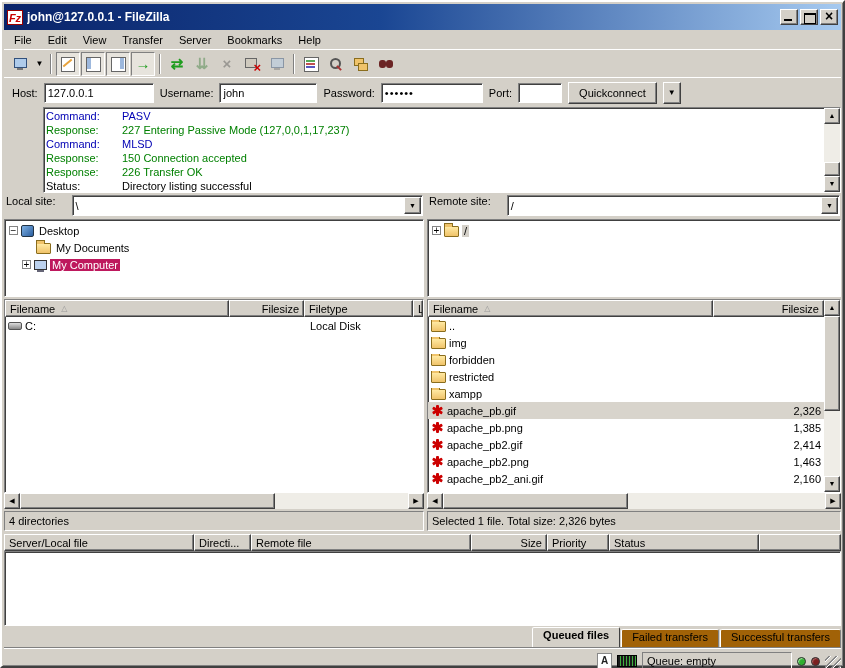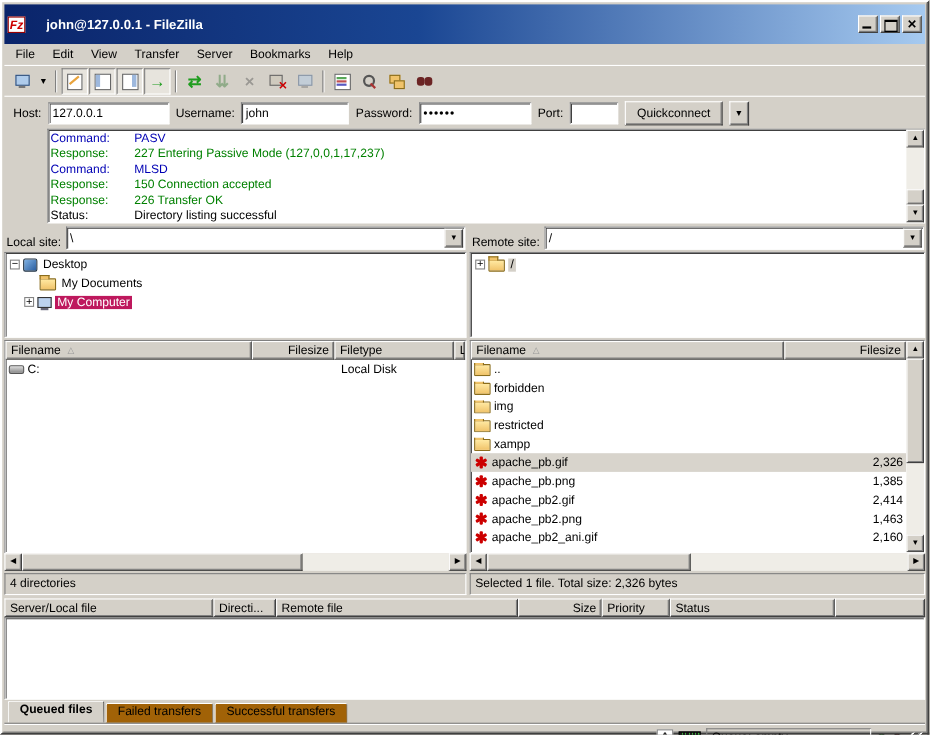--- a/index.html
+++ b/index.html
@@ -5,21 +5,21 @@
   * { margin:0; padding:0; box-sizing:border-box; }
   html,body { width:845px; height:668px; }
   body { font-family:"Liberation Sans", sans-serif; font-size:11px; color:#000; background:#d4d0c8; }
 
   .window { width:845px; height:668px; background:#d4d0c8;
             border:2px solid; border-color:#fff #404040 #404040 #fff;
             box-shadow: inset 1px 1px 0 #d4d0c8, inset -1px -1px 0 #808080;
             display:flex; flex-direction:column; padding:2px; }
 
   
-  .titlebar { height:36px; flex:none; display:flex; align-items:center; gap:19px; padding:0 3px;
+  .titlebar { height:26px; flex:none; display:flex; align-items:center; gap:4px; padding:0 3px;
               background:linear-gradient(to right,#0a246a,#1a4693 45%,#a6caf0); }
   .fz-icon { width:16px; height:15px; flex:none; background:#fff; color:#c00; font-weight:bold; font-style:italic;
              font-size:11px; line-height:15px; text-align:center; border:1px solid #900; }
   .title-text { color:#fff; font-weight:bold; font-size:12px; flex:1; white-space:nowrap; overflow:hidden; }
   .winbtns { display:flex; gap:2px; }
   .wbtn { width:18px; height:16px; background:#d4d0c8; border:1px solid; border-color:#fff #404040 #404040 #fff;
           box-shadow:inset -1px -1px 0 #808080; position:relative; }
   .wbtn-min::before { content:""; position:absolute; left:3px; bottom:3px; width:8px; height:2px; background:#000; }
   .wbtn-max::before { content:""; position:absolute; left:3px; top:3px; width:10px; height:8px;
                       border:1px solid #000; border-top-width:2px; }
@@ -94,21 +94,21 @@
   .sbtn.up::before { content:"▲"; } .sbtn.down::before { content:"▼"; }
   .sbtn.left::before { content:"◀"; } .sbtn.right::before { content:"▶"; }
   .sthumb { background:#d4d0c8; border:1px solid; border-color:#fff #404040 #404040 #fff; box-shadow:inset -1px -1px 0 #808080; }
   .strack { flex:1; }
 
   
   .panes { height:336px; flex:none; display:flex; margin-top:2px; }
   .pane { width:420px; display:flex; flex-direction:column; }
   .pane.right { width:418px; }
   .vsplitter { width:3px; flex:none; cursor:col-resize; }
-  .site-row { height:24px; flex:none; display:flex; align-items:flex-end; gap:4px; padding:0 1px 2px 2px; }
+  .site-row { height:24px; flex:none; display:flex; align-items:flex-start; gap:16px; padding:0 1px 2px 2px; }
   .combo { flex:1; height:21px; display:flex; background:#fff; border:1px solid; border-color:#808080 #fff #fff #808080;
            box-shadow:inset 1px 1px 0 #404040; align-items:center; }
   .combo-value { flex:1; padding:0 3px; }
   .combo-btn { width:17px; height:17px; margin:1px; background:#d4d0c8; border:1px solid; border-color:#fff #404040 #404040 #fff;
                box-shadow:inset -1px -1px 0 #808080; font-size:7px; text-align:center; line-height:15px; }
   .combo-btn::before { content:"▼"; }
   .treebox { height:78px; flex:none; background:#fff; border:1px solid; border-color:#808080 #fff #fff #808080;
              box-shadow:inset 1px 1px 0 #404040; padding:2px 0; overflow:hidden; margin-bottom:2px; }
   .tree-row { display:flex; align-items:center; height:17px; gap:3px; }
   .expander { width:9px; height:9px; flex:none; border:1px solid #848484; background:#fff; position:relative; }
@@ -149,21 +149,21 @@
 
   .pane-status { height:20px; flex:none; display:flex; align-items:center; padding:0 4px; margin-top:2px;
                  border:1px solid; border-color:#808080 #fff #fff #808080; }
 
   
   .hsplitter { height:3px; flex:none; cursor:row-resize; }
   .queuepane { height:113px; flex:none; display:flex; flex-direction:column; }
   .qheader { height:17px; flex:none; display:flex; background:#d4d0c8; }
   .qbody { flex:1; background:#fff; border:1px solid; border-color:#808080 #fff #fff #808080;
            box-shadow:inset 1px 1px 0 #404040; }
-  .qtabs { height:21px; flex:none; display:flex; align-items:flex-end; gap:1px; padding-left:3px; }
+  .qtabs { height:21px; flex:none; display:flex; align-items:flex-end; gap:1px; padding-left:3px;justify-content:flex-end; }
   .qtab { height:18px; padding:1px 10px; background:#a16207; border:1px solid; border-color:#fff #808080 #808080 #fff;
           border-bottom:none; border-radius:2px 2px 0 0; }
   .qtab.active { height:20px; background:#d4d0c8; font-weight:bold; border-color:#fff #404040 transparent #fff; }
 
   
   .statusbar { height:27px; flex:none; display:flex; align-items:center; justify-content:flex-end; gap:5px;
                border-top:1px solid #808080; box-shadow:0 1px 0 #fff inset; padding:2px 0 2px 4px; }
   .ascii-ind { width:15px; height:16px; background:#fff; border:1px solid #888; position:relative; }
   .ascii-ind::before { content:"A"; position:absolute; left:0; right:0; top:1px; text-align:center; font-size:10px; font-weight:bold; color:#222; }
   .dark-badge { width:20px; height:12px; background:#1a1a1a; border:1px solid #000;
@@ -394,28 +394,28 @@
             <div class="lrow">
                 <span class="lcell" style="width:285px">
                   <span class="ficon"></span>
                   <span>..</span>
                 </span>
                 <span class="lcell num" style="flex:1"></span>
               </div>
             <div class="lrow">
                 <span class="lcell" style="width:285px">
                   <span class="ficon"></span>
+                  <span>img</span>
+                </span>
+                <span class="lcell num" style="flex:1"></span>
+              </div>
+            <div class="lrow">
+                <span class="lcell" style="width:285px">
+                  <span class="ficon"></span>
                   <span>forbidden</span>
-                </span>
-                <span class="lcell num" style="flex:1"></span>
-              </div>
-            <div class="lrow">
-                <span class="lcell" style="width:285px">
-                  <span class="ficon"></span>
-                  <span>img</span>
                 </span>
                 <span class="lcell num" style="flex:1"></span>
               </div>
             <div class="lrow">
                 <span class="lcell" style="width:285px">
                   <span class="ficon"></span>
                   <span>restricted</span>
                 </span>
                 <span class="lcell num" style="flex:1"></span>
               </div>

